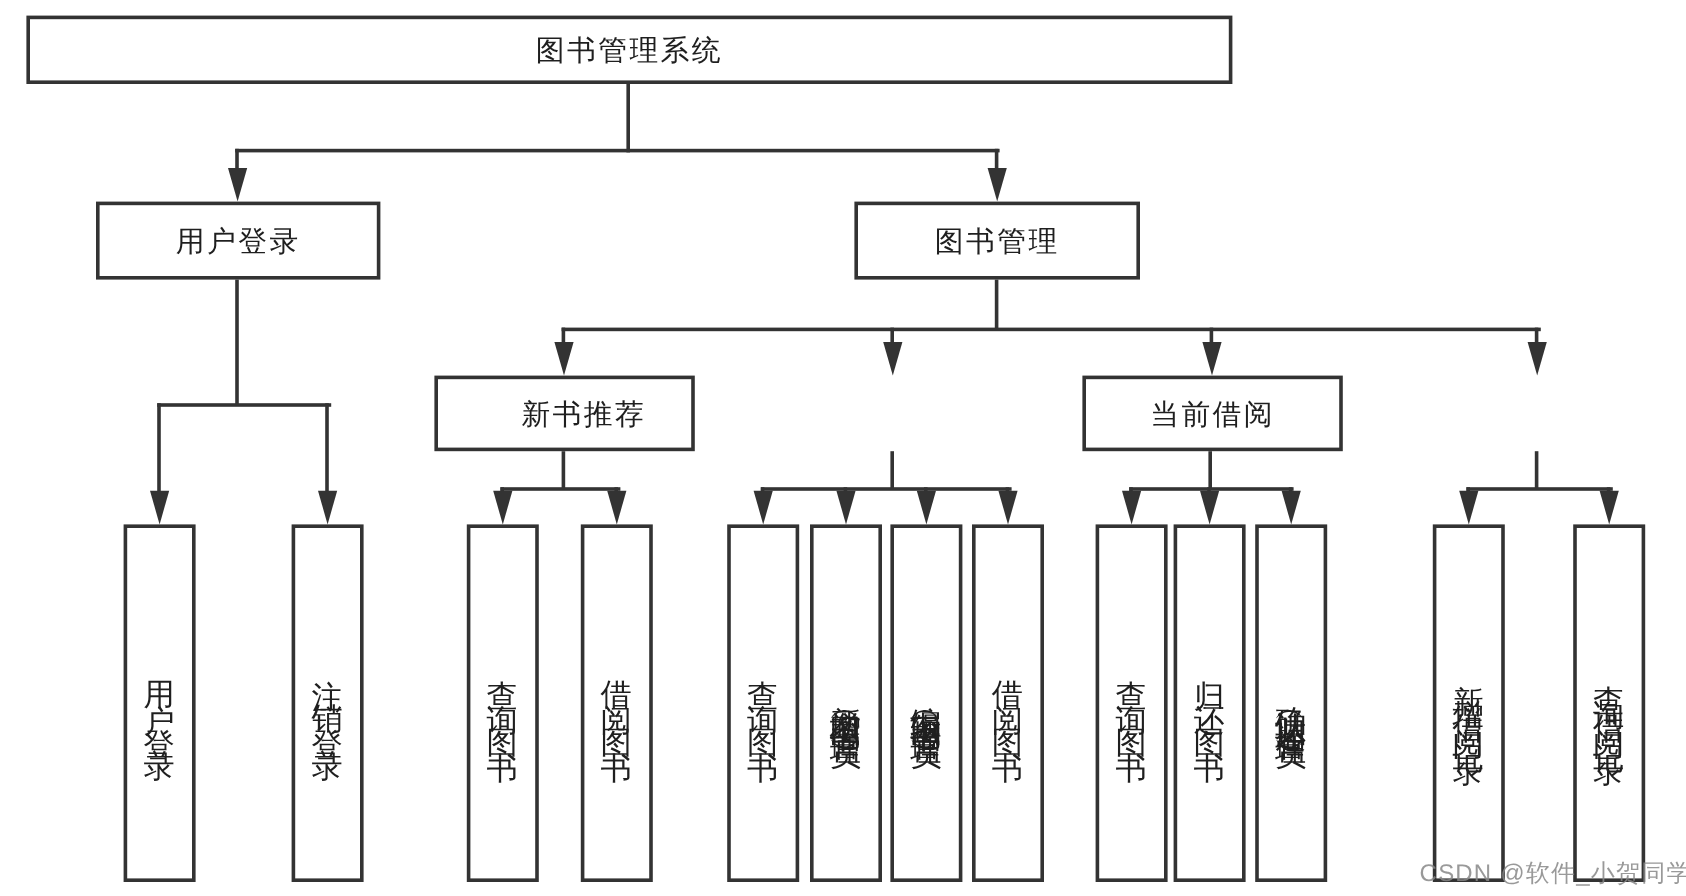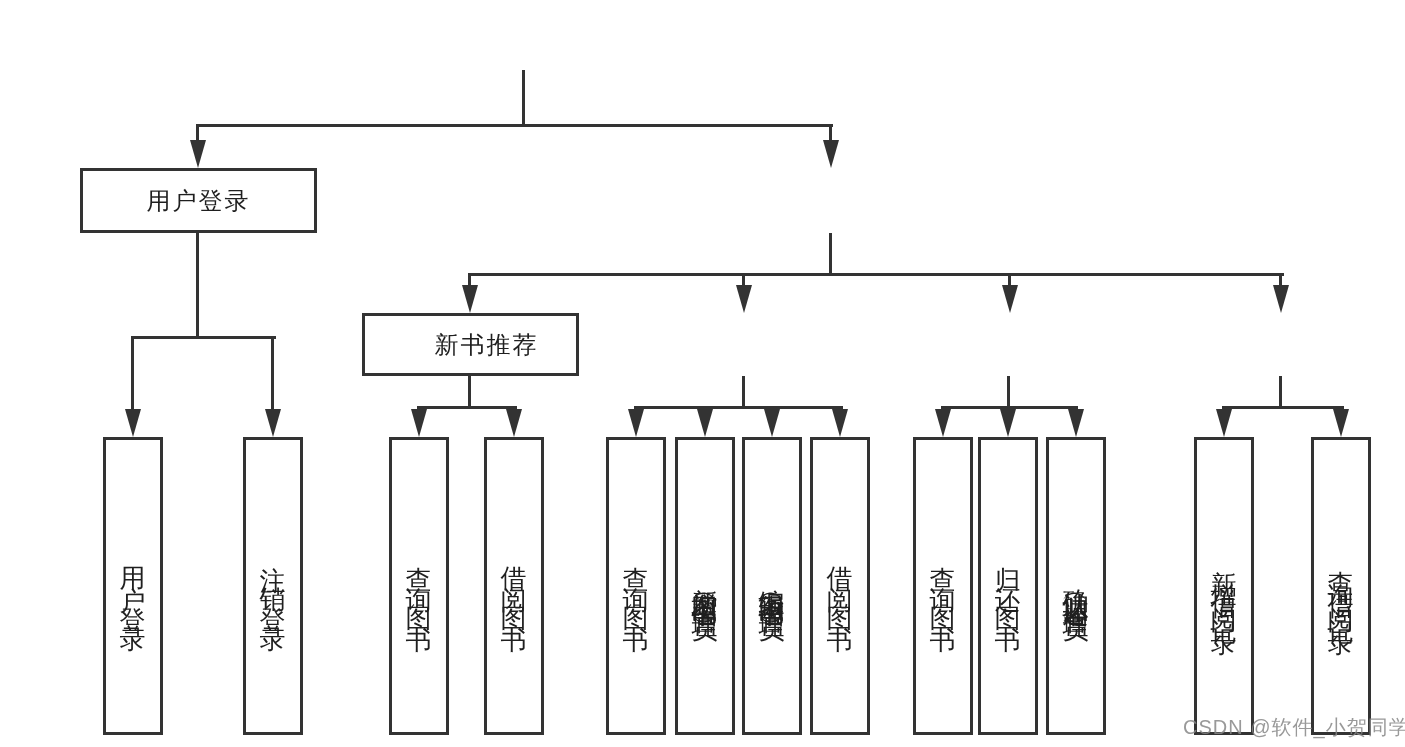--- a/index.html
+++ b/index.html
@@ -62,27 +62,36 @@
     letter-spacing: 1px;
     white-space: nowrap;
     z-index: 5;
   }
 </style>
 </head>
 <body>
 
 <div id="canvas">
 
+  <div class="node" style="left:22px; top:13px; width:1005px; height:57px;">
+    <span class="lbl">图书管理系统</span>
+  </div>
 
   <div class="node" style="left:80px; top:168px; width:237px; height:65px;">
     <span class="lbl">用户登录</span>
   </div>
+  <div class="node" style="left:712px; top:168px; width:238px; height:65px;">
+    <span class="lbl">图书管理</span>
+  </div>
 
   <div class="node" style="left:362px; top:313px; width:217px; height:63px;padding-left:32px;">
     <span class="lbl">新书推荐</span>
+  </div>
+  <div class="node" style="left:902px; top:313px; width:217px; height:63px;">
+    <span class="lbl">当前借阅</span>
   </div>
 
   <div class="node leaf ls-wide" style="left:103px; top:437px; width:60px; height:298px;">
     <span class="lbl">用户登录</span>
   </div>
   <div class="node leaf ls-wide" style="left:243px; top:437px; width:60px; height:298px;">
     <span class="lbl">注销登录</span>
   </div>
   <div class="node leaf ls-wide" style="left:389px; top:437px; width:60px; height:298px;">
     <span class="lbl">查询图书</span>

